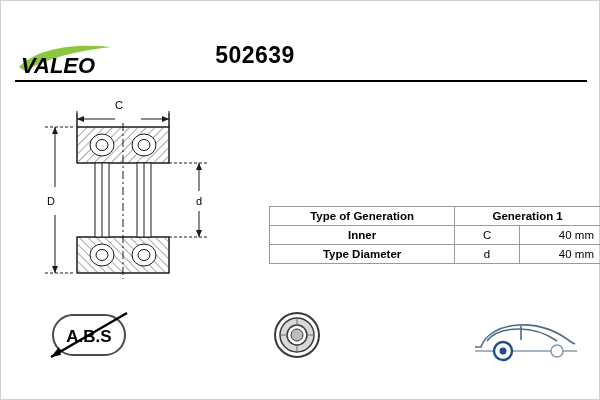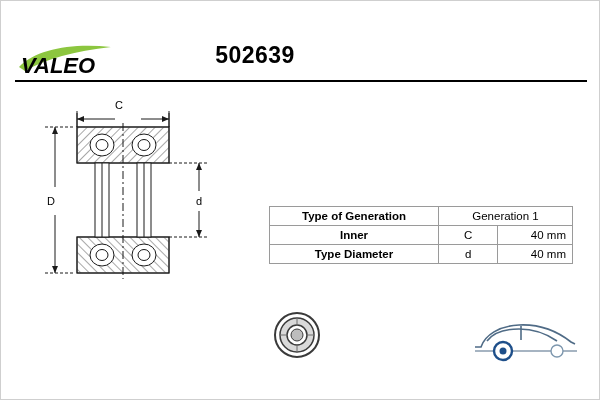--- a/index.html
+++ b/index.html
@@ -63,21 +63,21 @@
     width: 230px;
     height: 200px;
   }
   .drawing svg { display: block; }
 
   
   .spec-table {
     position: absolute;
     left: 268px;
     top: 205px;
-    width: 304px;
+    width: 332px;
     border-collapse: collapse;
     font-size: 11.5px;
   }
   .spec-table td {
     border: 1px solid #9a9a9a;
     height: 19px;
     padding: 0 6px;
     box-sizing: border-box;
   }
   .spec-table td.label {
@@ -90,20 +90,21 @@
     width: 62px;
     text-align: center;
     font-weight: normal;
   }
   .spec-table td.val {
     width: 78px;
     text-align: right;
   }
   .spec-table td.val-wide {
     text-align: center;
+    font-weight: bold;
   }
 
   
   .icon-abs {
     position: absolute;
     left: 46px;
     top: 308px;
     width: 84px;
     height: 52px;
   }
@@ -224,20 +225,28 @@
         <td class="val">40 mm</td>
       </tr>
       <tr>
         <td class="label">Type Diameter</td>
         <td class="sym">d</td>
         <td class="val">40 mm</td>
       </tr>
     </tbody>
   </table>
 
+  <div class="icon-abs">
+    <svg width="84" height="52" viewBox="0 0 84 52" xmlns="http://www.w3.org/2000/svg">
+      <rect x="6" y="6" width="72" height="40" rx="20" ry="20" fill="#ffffff" stroke="#4a4a4a" stroke-width="2"></rect>
+      <text x="42" y="33" text-anchor="middle" font-family="Liberation Sans, sans-serif" font-size="17" font-weight="bold" fill="#000">A.B.S</text>
+      <line x1="4" y1="48" x2="80" y2="4" stroke="#000" stroke-width="2.5"></line>
+      <path d="M4 48 l10 -2 l-2 -8 z" fill="#000"></path>
+    </svg>
+  </div>
 
   <div class="icon-bearing">
     <svg width="56" height="56" viewBox="0 0 56 56" xmlns="http://www.w3.org/2000/svg">
       <circle cx="28" cy="28" r="22" fill="#ffffff" stroke="#3a3a3a" stroke-width="2"></circle>
       <circle cx="28" cy="28" r="17" fill="#d9d9d9" stroke="#3a3a3a" stroke-width="1.5"></circle>
       <circle cx="28" cy="28" r="10" fill="#ffffff" stroke="#3a3a3a" stroke-width="1.5"></circle>
       <circle cx="28" cy="28" r="6" fill="#bdbdbd" stroke="#3a3a3a" stroke-width="1"></circle>
       <g stroke="#6f6f6f" stroke-width="1">
         <line x1="28" y1="11" x2="28" y2="17"></line>
         <line x1="28" y1="39" x2="28" y2="45"></line>

